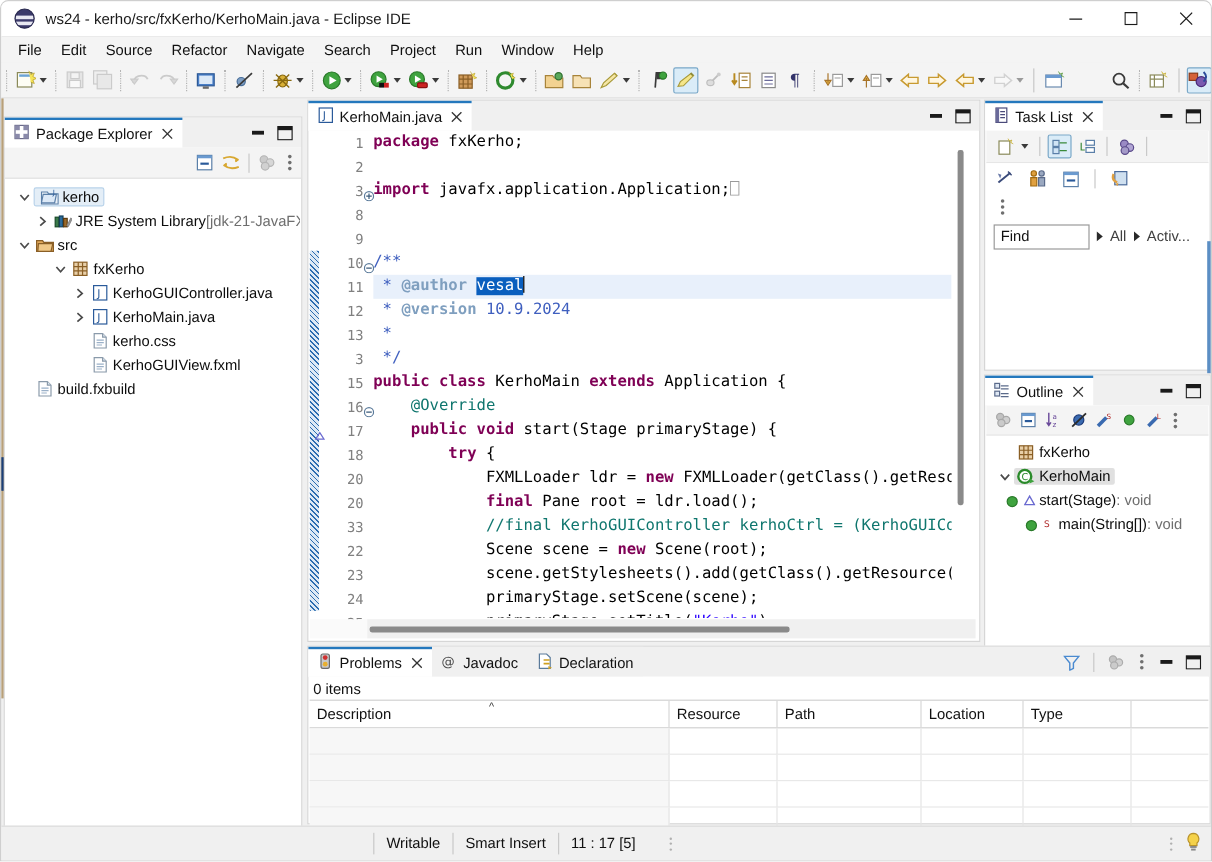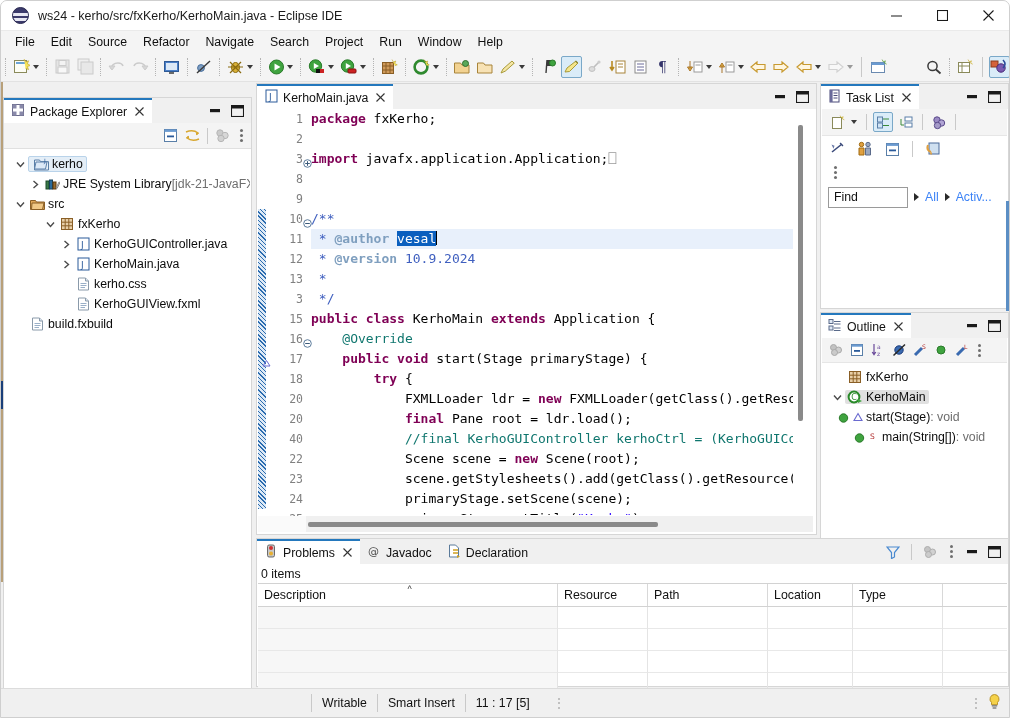--- a/index.html
+++ b/index.html
@@ -235,21 +235,21 @@
   }
   #tl-dots { height:20px; display:flex; align-items:center; padding-left:7px; }
   #tl-find {
     height: 22px; margin: 4px 0 0 6px; display:flex; align-items:center; gap:6px;
   }
   #findbox {
     width: 80px; height: 21px; border: 1px solid #9a9a9a; background:#fff;
     display:flex; align-items:center; padding-left:5px;
     font-size: 12.3px; color: #111;
   }
-  .tl-link { color: #3b82f6; font-size: 12.3px; }
+  .tl-link { color: #404040; font-size: 12.3px; }
   .tri {
     width:0;height:0;border-top:4px solid transparent;border-bottom:4px solid transparent;
     border-left:5px solid #2a2a2a;
   }
 
   
   #outline { left: 819px; top: 230px; width: 189px; height: 303px; }
   #ol-body {
     position:absolute; left:1px; right:1px; top:25px; bottom:1px; background:#fff;
   }
@@ -867,21 +867,21 @@
             <div class="gline">16<span class="fold"><svg width="9" height="9">
                   <circle cx="4.5" cy="4.5" r="3.8" fill="#fff" stroke="#5a7a9a"></circle>
                   <line x1="2.2" y1="4.5" x2="6.8" y2="4.5" stroke="#3a5a7a"></line>
                 </svg></span></div>
             <div class="gline">17<span class="fold" style="right: 33px;"><svg width="9" height="9">
                   <path d="M4.5 1.5 L8 7 L1 7z" fill="none" stroke="#6a6ad0" stroke-width="1"></path>
                 </svg></span></div>
             <div class="gline">18</div>
             <div class="gline">20</div>
             <div class="gline">20</div>
-            <div class="gline">40</div>
+            <div class="gline">33</div>
             <div class="gline">22</div>
             <div class="gline">23</div>
             <div class="gline">24</div>
             <div class="gline">25</div>
             <div class="gline">26</div>
           </div>
         <div id="codearea"><div class="cline"><span class="kw">package</span> fxKerho;</div><div class="cline">&nbsp;</div><div class="cline"><span class="kw">import</span> javafx.application.Application;<span style="color:#9a9a9a">⎕</span></div><div class="cline">&nbsp;</div><div class="cline">&nbsp;</div><div class="cline"><span class="jdoc">/**</span></div><div class="cline hl"><span class="jdoc"> * </span><span class="jdoctag">@author</span><span class="jdoc"> </span><span class="sel-txt">vesal</span><span class="caret-bar"></span></div><div class="cline"><span class="jdoc"> * </span><span class="jdoctag">@version</span><span class="jdoc"> 10.9.2024</span></div><div class="cline"><span class="jdoc"> *</span></div><div class="cline"><span class="jdoc"> */</span></div><div class="cline"><span class="kw">public class</span> KerhoMain <span class="kw">extends</span> Application {</div><div class="cline">    <span class="cmt">@Override</span></div><div class="cline">    <span class="kw">public void</span> start(Stage primaryStage) {</div><div class="cline">        <span class="kw">try</span> {</div><div class="cline">            FXMLLoader ldr = <span class="kw">new</span> FXMLLoader(getClass().getResource(</div><div class="cline">            <span class="kw">final</span> Pane root = ldr.load();</div><div class="cline">            <span class="cmt">//final KerhoGUIController kerhoCtrl = (KerhoGUIController</span></div><div class="cline">            Scene scene = <span class="kw">new</span> Scene(root);</div><div class="cline">            scene.getStylesheets().add(getClass().getResource(</div><div class="cline">            primaryStage.setScene(scene);</div><div class="cline">            primaryStage.setTitle(<span class="str">"Kerho"</span>);</div></div>
         <div id="vscroll-track">
           <div id="vscroll-thumb"></div>
         </div>

